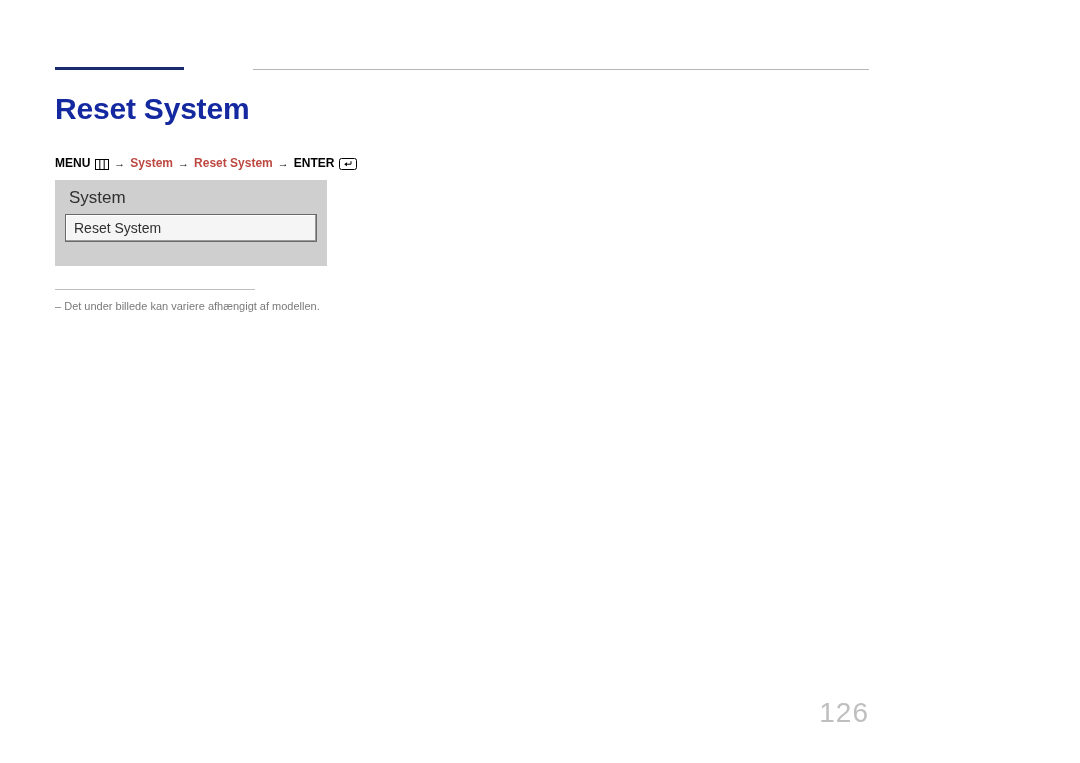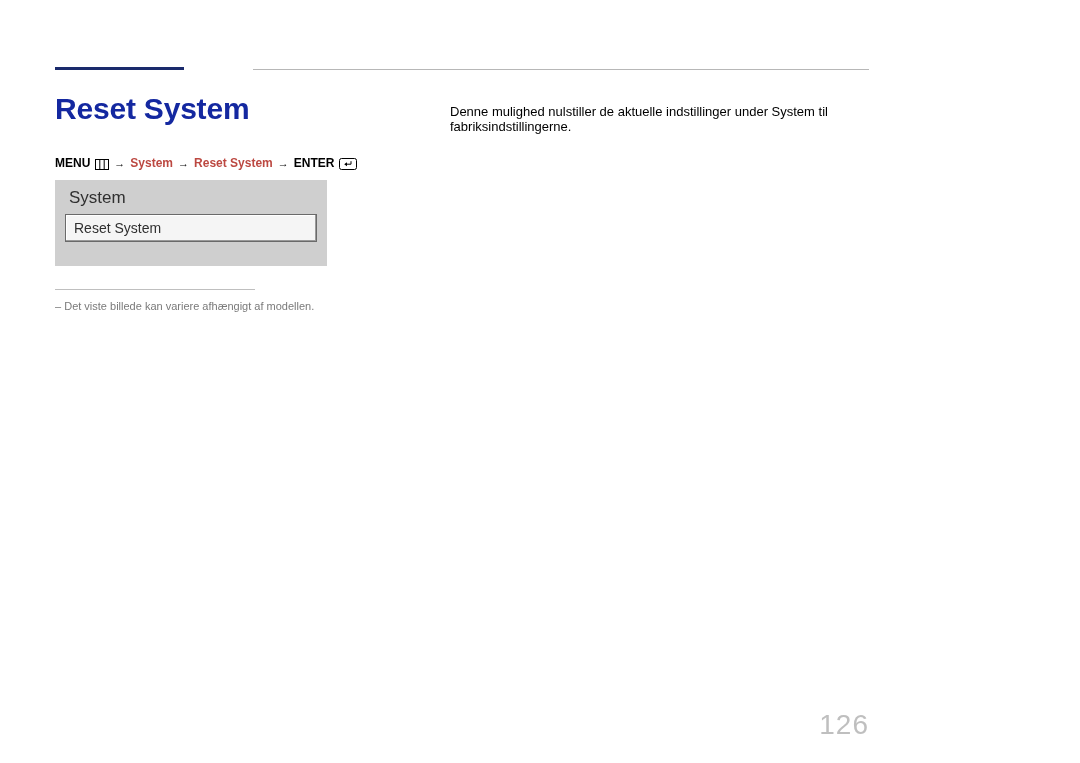--- a/index.html
+++ b/index.html
@@ -14,21 +14,21 @@
   .breadcrumb .arrow { color: #000; font-size: 11px; }
   .icon { display: inline-block; vertical-align: middle; }
   .menu-icon svg, .enter-icon svg { display: block; }
   .menu-panel { position: absolute; left: 55px; top: 180px; width: 272px; height: 86px; background: #cfcfcf; padding: 8px 10px 10px 10px; }
   .menu-panel-title { font-size: 17px; color: #303030; margin: 0 0 6px 4px; }
   .menu-item { height: 28px; line-height: 26px; background: #f5f5f5; border: 1px solid #6a6a6a; box-shadow: inset -1px -1px 0 #9a9a9a, inset 1px 1px 0 #fff; padding: 0 8px; font-size: 14px; color: #303030; }
   .footnote-rule { position: absolute; left: 55px; top: 289px; width: 200px; height: 1px; background: #bfbfbf; }
   .footnote { position: absolute; left: 55px; top: 300px; font-size: 11px; color: #7a7a7a; }
   .footnote::before { content: "–  "; }
   .body-text { position: absolute; left: 450px; top: 104px; font-size: 13px; color: #000; }
-  .page-number { position: absolute; right: 55px; bottom: 22px; font-size: 28px; color: #bfbfbf; font-weight: 400; letter-spacing: 1px; }
+  .page-number { position: absolute; right: 55px; bottom: 34px; font-size: 28px; color: #bfbfbf; font-weight: 400; letter-spacing: 1px; }
 </style>
 </head>
 <body>
 
 <div class="page">
   <div class="accent-rule"></div>
   <div class="content-top-rule"></div>
 
   <h1 class="heading">Reset System</h1>
 
@@ -55,18 +55,17 @@
       </svg>
     </span>
   </div>
 
   <div class="menu-panel">
     <div class="menu-panel-title">System</div>
     <div class="menu-item">Reset System</div>
   </div>
 
   <div class="footnote-rule"></div>
-  <div class="footnote">Det viste billede kan variere afhængigt af modellen.</div>
+  <div class="footnote">Det under billede kan variere afhængigt af modellen.</div>
 
-  <div class="body-text">Denne mulighed nulstiller de aktuelle indstillinger under System til fabriksindstillingerne.</div>
 
   <div class="page-number">126</div>
 </div>
 
 </body></html>

